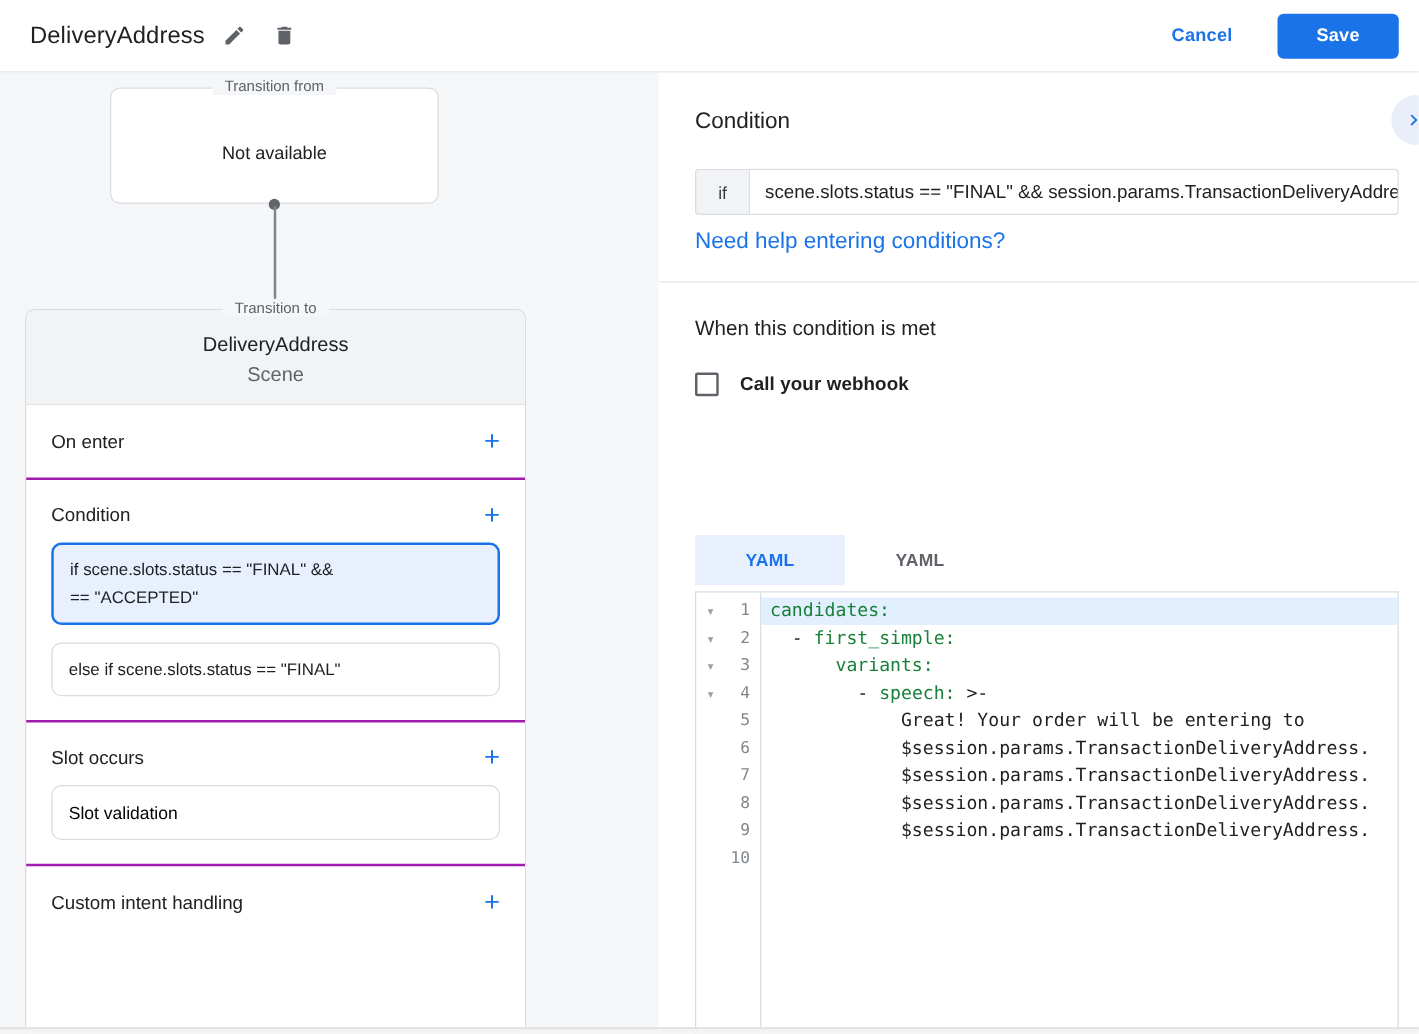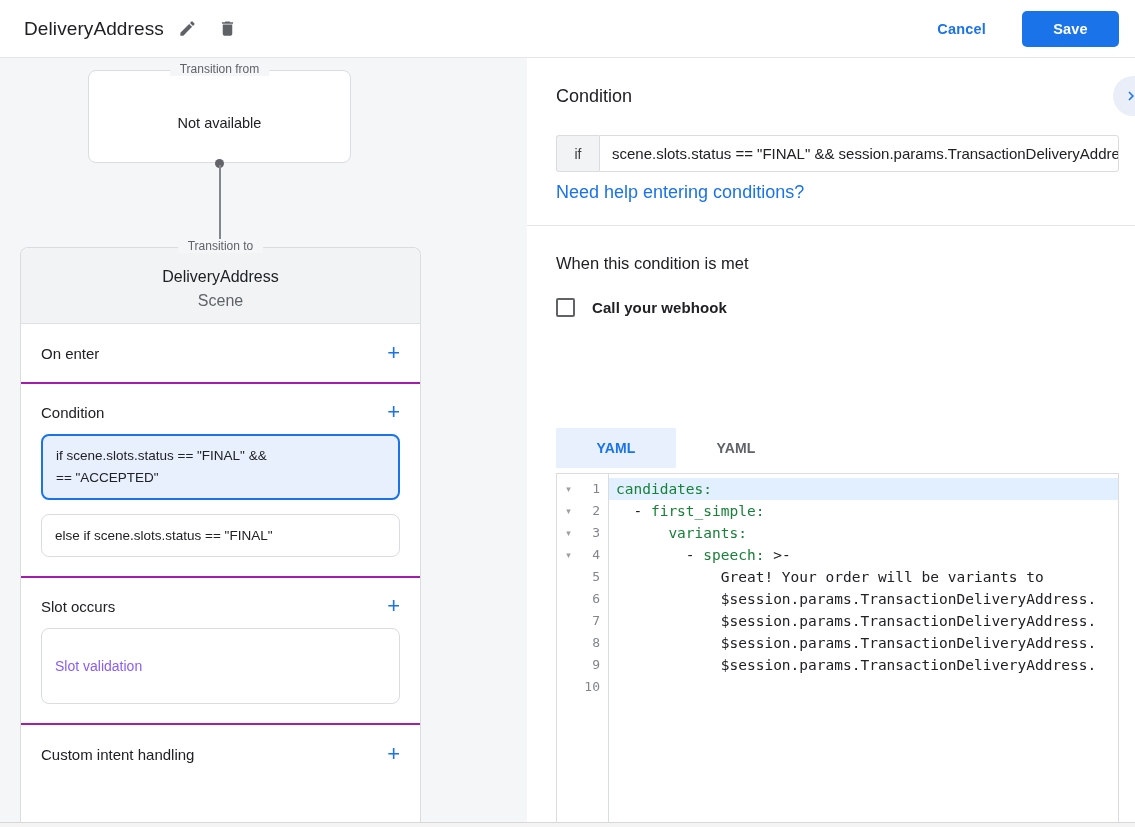--- a/index.html
+++ b/index.html
@@ -47,21 +47,21 @@
   .section:last-child { border-bottom:none; }
   .sec-row { display:flex; align-items:center; justify-content:space-between; }
   .sec-label { font-size:15px; color:#202124; }
   .plus { color:#1a73e8; font-size:22px; font-weight:400; line-height:18px; background:none; border:none; cursor:pointer; }
 
   .cond-selected { margin-top:13px; background:#e8f0fe; border:2px solid #1a73e8; border-radius:8px;
                    padding:9px 13px; font-size:13.5px; line-height:22px; color:#202124; cursor:pointer; }
   .cond-else { margin-top:14px; background:#fff; border:1px solid #dadce0; border-radius:8px;
                padding:13px 13px; font-size:13.5px; color:#202124; cursor:pointer; }
   .slot-card { margin-top:13px; background:#fff; border:1px solid #dadce0; border-radius:8px;
-               padding:29px 13px; font-size:14px; color:#8b5cf6; cursor:pointer; }
+               padding:13px 13px; font-size:14px; color:#000000; cursor:pointer; }
 
   
   .panel { position:absolute; left:527px; top:58px; width:608px; height:769px; background:#fff; overflow:hidden; }
   .panel-h1 { position:absolute; left:29px; top:28px; font-size:18px; color:#202124; }
   .chev-btn { position:absolute; left:586px; top:18px; width:40px; height:40px; border-radius:50%;
               background:#e9eef8; border:none; cursor:pointer; display:flex; align-items:center; }
   .chev-btn svg { margin-left:9px; }
 
   .if-group { position:absolute; left:29px; top:77px; width:563px; height:37px; display:flex; }
   .if-label { width:43px; background:#f1f3f4; border:1px solid #dadce0; border-right:none;
@@ -218,21 +218,21 @@
     <div class="tab">YAML</div>
   </div>
 
   <div class="editor">
     <div class="gutter-sep"></div>
     <div class="code-lines">
         <div class="cl"><span class="fold">▾</span><span class="lnum">1</span><span class="ltext active"><span class="yk">candidates:</span></span></div>
         <div class="cl"><span class="fold">▾</span><span class="lnum">2</span><span class="ltext"><span class="yp">  - </span><span class="yk">first_simple:</span></span></div>
         <div class="cl"><span class="fold">▾</span><span class="lnum">3</span><span class="ltext"><span class="yp">      </span><span class="yk">variants:</span></span></div>
         <div class="cl"><span class="fold">▾</span><span class="lnum">4</span><span class="ltext"><span class="yp">        - </span><span class="yk">speech:</span><span class="yp"> &gt;-</span></span></div>
-        <div class="cl"><span class="fold"></span><span class="lnum">5</span><span class="ltext"><span class="yp">            Great! Your order will be variants to</span></span></div>
+        <div class="cl"><span class="fold"></span><span class="lnum">5</span><span class="ltext"><span class="yp">            Great! Your order will be entering to</span></span></div>
         <div class="cl"><span class="fold"></span><span class="lnum">6</span><span class="ltext"><span class="yp">            $session.params.TransactionDeliveryAddress.</span></span></div>
         <div class="cl"><span class="fold"></span><span class="lnum">7</span><span class="ltext"><span class="yp">            $session.params.TransactionDeliveryAddress.</span></span></div>
         <div class="cl"><span class="fold"></span><span class="lnum">8</span><span class="ltext"><span class="yp">            $session.params.TransactionDeliveryAddress.</span></span></div>
         <div class="cl"><span class="fold"></span><span class="lnum">9</span><span class="ltext"><span class="yp">            $session.params.TransactionDeliveryAddress.</span></span></div>
         <div class="cl"><span class="fold"></span><span class="lnum">10</span><span class="ltext"></span></div>
       </div>
   </div>
 </div>
 
 <div class="bottom-strip"></div>

